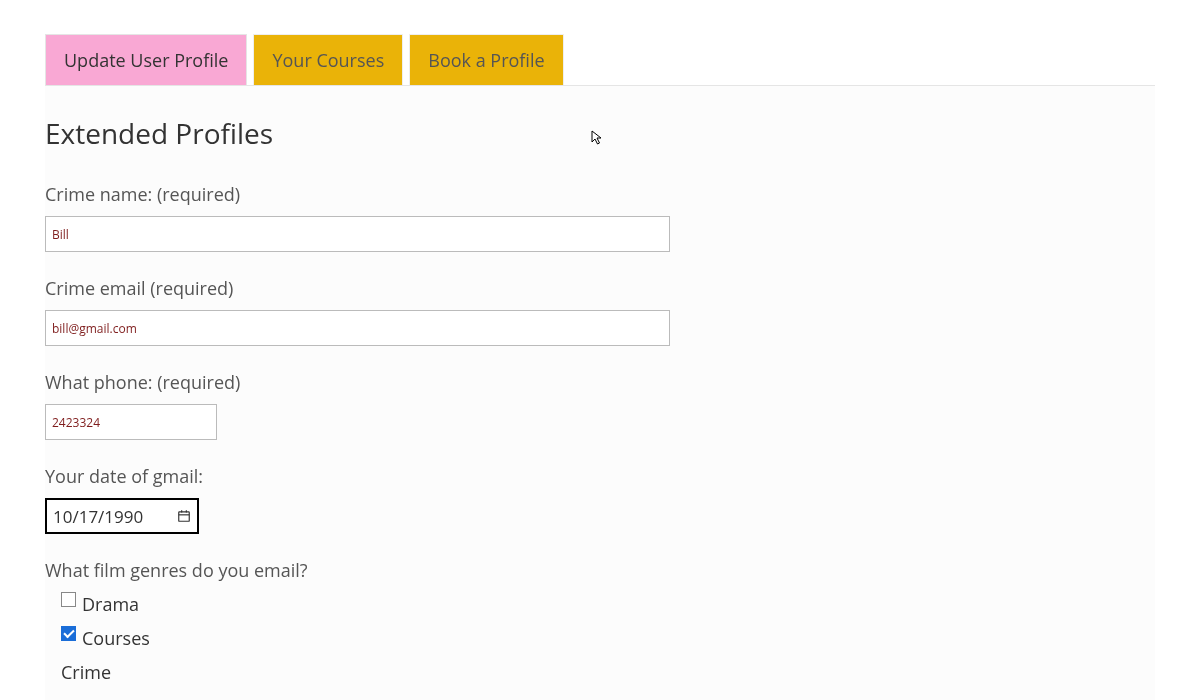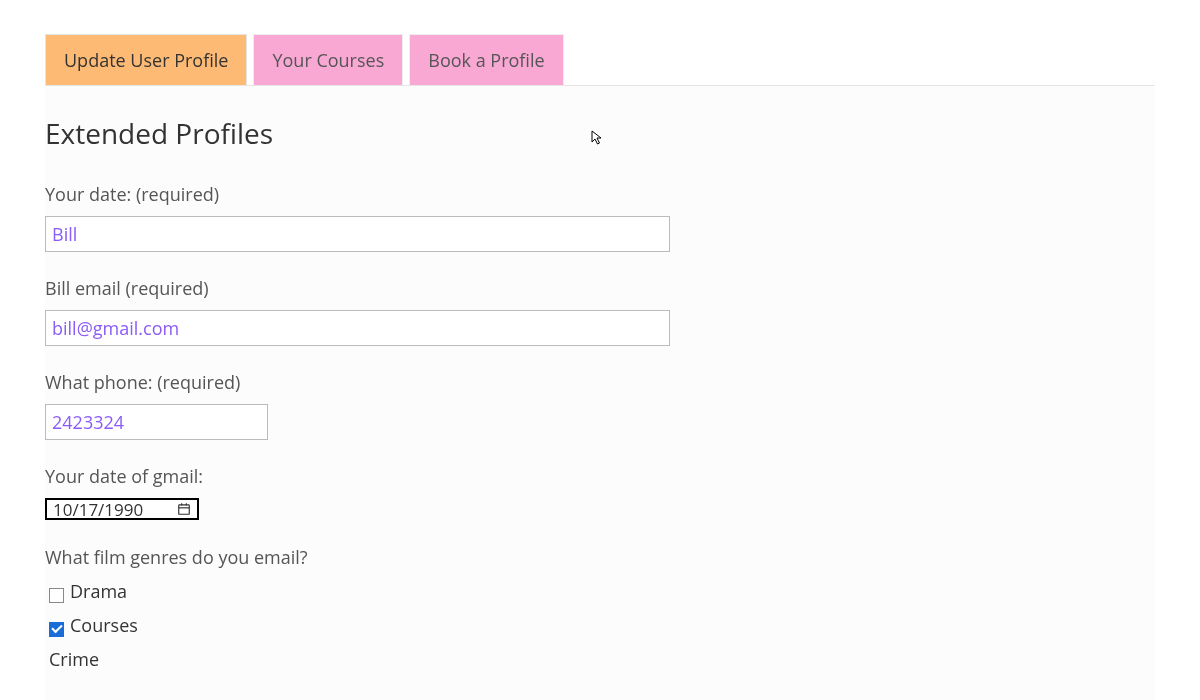--- a/index.html
+++ b/index.html
@@ -20,28 +20,28 @@
     }
     .tabs {
       display: flex;
       margin-top: 34px;
       border-bottom: none;
     }
     .tab {
       padding: 13px 18px;
       font-size: 18px;
       color: #555;
-      background: #f9a8d4;
+      background: #eab308;
       border: 1px solid #eeeeee;
       border-bottom: none;
       cursor: pointer;
       margin-right: 6px;
     }
     .tab.active {
-      background: #fdba74;
+      background: #f9a8d4;
       color: #333;
       border-top: 1px solid #e5e5e5;
       border-left: 1px solid #e5e5e5;
       border-right: 1px solid #e5e5e5;
     }
     .tab-content {
       border-top: 1px solid #e5e5e5;
       background: #fcfcfc;
       padding: 20px 0 40px 0;
       min-height: 620px;
@@ -57,59 +57,59 @@
     }
     .form-label {
       display: block;
       font-size: 18px;
       color: #555;
       margin-bottom: 10px;
       font-weight: 400;
     }
     .text-input {
       font-family: inherit;
-      font-size: 18px;
+      font-size: 12px;
       padding: 6px 6px;
       border: 1px solid #bbb;
       background: #fff;
-      color: #8b5cf6;
+      color: #7f1d1d;
       height: 36px;
     }
     .text-input.wide {
       width: 625px;
     }
     .text-input.narrow {
-      width: 223px;
+      width: 172px;
     }
     .date-input-wrapper {
       display: inline-flex;
       align-items: center;
       border: 2px solid #000;
       padding: 4px 6px;
       background: #fff;
-      height: 22px;
+      height: 36px;
       width: 154px;
       justify-content: space-between;
     }
     .date-text {
       font-size: 17px;
       color: #333;
     }
     .calendar-icon {
       width: 14px;
       height: 14px;
     }
     .checkbox-list {
       margin-top: 8px;
     }
     .checkbox-row {
       display: flex;
-      align-items: flex-end;
+      align-items: flex-start;
       margin-bottom: 10px;
-      margin-left: 4px;
+      margin-left: 16px;
     }
     .checkbox {
       appearance: none;
       width: 15px;
       height: 15px;
       border: 1.5px solid #888;
       background: #fff;
       margin-right: 6px;
       cursor: pointer;
       display: inline-flex;
@@ -151,26 +151,26 @@
   <div class="tabs">
     <div class="tab active">Update User Profile</div>
     <div class="tab">Your Courses</div>
     <div class="tab">Book a Profile</div>
   </div>
 
   <div class="tab-content">
     <h1 class="section-title">Extended Profiles</h1>
 
     <div class="form-group">
-      <label class="form-label">Your date: (required)</label>
+      <label class="form-label">Crime name: (required)</label>
       <input type="text" class="text-input wide" value="Bill" style="">
     </div>
 
     <div class="form-group">
-      <label class="form-label">Bill email (required)</label>
+      <label class="form-label">Crime email (required)</label>
       <input type="text" class="text-input wide" value="bill@gmail.com" style="">
     </div>
 
     <div class="form-group">
       <label class="form-label">What phone: (required)</label>
       <input type="text" class="text-input narrow" value="2423324" style="">
     </div>
 
     <div class="form-group">
       <label class="form-label">Your date of gmail:</label>

